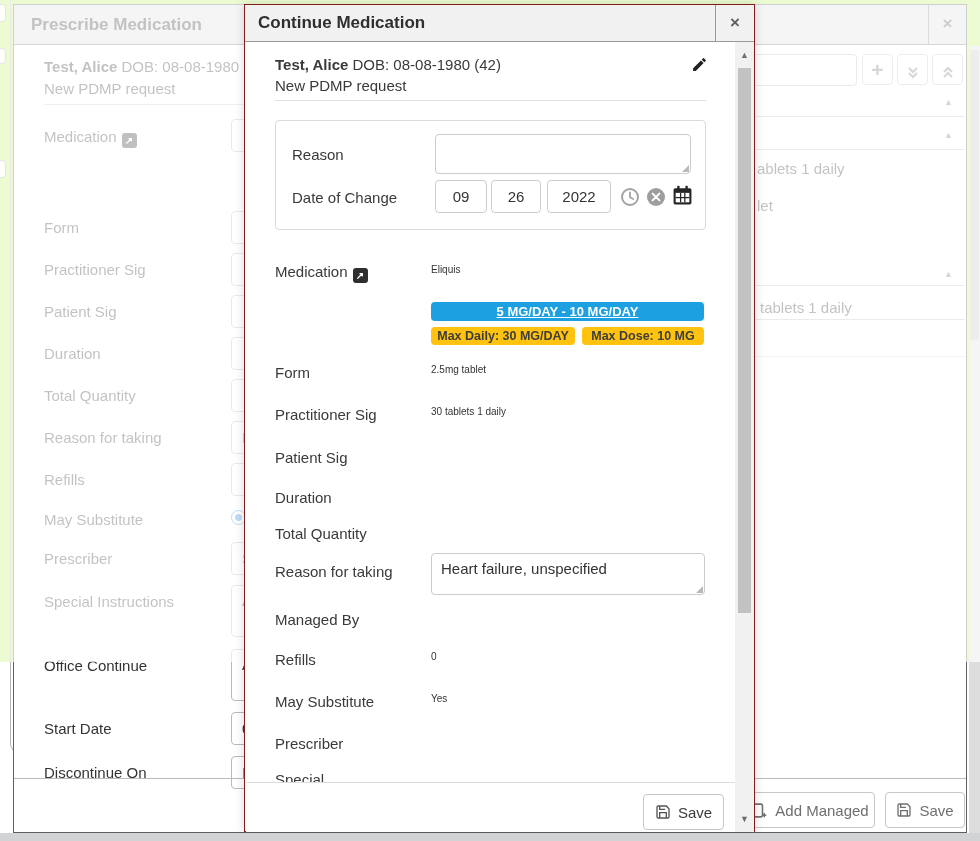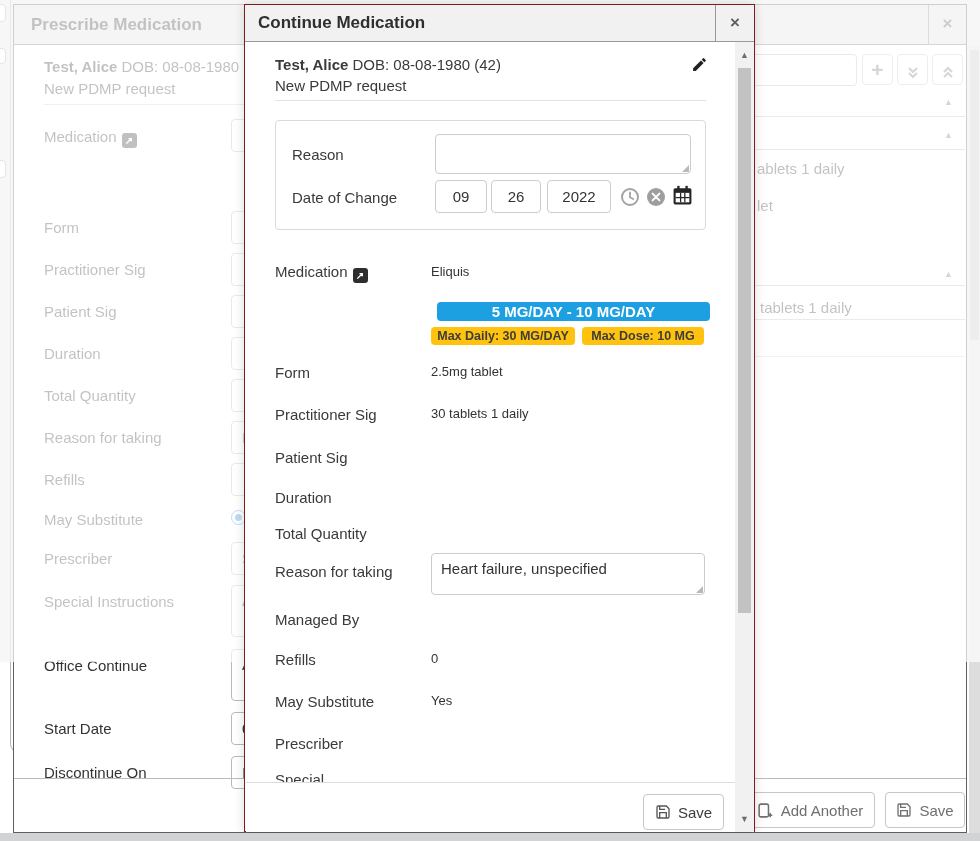--- a/index.html
+++ b/index.html
@@ -1,18 +1,18 @@
 <!DOCTYPE html>
 <html><head>
 <meta charset="utf-8">
 <style>
   * { margin:0; padding:0; box-sizing:border-box; }
   html,body { width:980px; height:841px; background:#fff; font-family:"Liberation Sans", sans-serif; overflow:hidden; }
   .abs { position:absolute; }
-  #stage { position:relative; width:980px; height:662px; background:#e5e5e5; }
+  #stage { position:relative; width:980px; height:662px; background:#bef264; }
 
   
   #bg { position:absolute; inset:0; z-index:1; }
   .frag { position:absolute; border:1px solid #aaa; border-radius:4px; background:#fff; }
   #behind-panel { position:absolute; left:10px; top:-12px; width:240px; height:764px;
     border-left:1px solid #b5b5b5; border-bottom:1px solid #b5b5b5; border-radius:0 0 0 8px; }
   #bg-dialog { position:absolute; left:13px; top:4px; width:954px; height:829px;
     border:1px solid #5f5f5f; background:#fff; }
   #bg-header { position:absolute; left:0; top:0; right:0; height:40px; background:#dcdcdc;
     border-bottom:1px solid #777; }
@@ -47,21 +47,21 @@
 
   
   #modal { position:absolute; left:244px; top:4px; width:511px; height:828px; background:#fff;
     border:1px solid #7f1d1d; z-index:10; box-shadow:0 0 10px rgba(0,0,0,0.15); }
   #m-header { position:absolute; left:0; top:0; right:0; height:37px; background:#f1f1f1;
     border-bottom:1px solid #999; }
   #m-title { position:absolute; left:13px; top:8px; font-size:17px; font-weight:bold; color:#2f2f2f; }
   #m-close { position:absolute; right:0; top:0; width:39px; height:37px; border-left:1px solid #999;
     text-align:center; line-height:35px; font-size:17px; font-weight:bold; color:#5f5f5f; cursor:pointer; }
   .m-label { position:absolute; left:30px; font-size:15px; color:#3a3a3a; white-space:nowrap; }
-  .m-value { position:absolute; left:186px; font-size:13px; color:#333; white-space:nowrap; }
+  .m-value { position:absolute; left:186px; font-size:10px; color:#333; white-space:nowrap; }
   #m-hr1 { position:absolute; left:30px; top:95px; width:431px; border-top:1px solid #e3e3e3; }
   #change-box { position:absolute; left:30px; top:115px; width:431px; height:110px;
     border:1px solid #dadada; border-radius:4px; }
   .ta { position:absolute; border:1px solid #ccc; border-radius:4px; background:#fff;
     font-size:15px; color:#333; padding:6px 9px; overflow:hidden; }
   .ta .grip { position:absolute; right:1px; bottom:1px; width:0; height:0;
     border-left:7px solid transparent; border-bottom:7px solid #b9b9b9; }
   .date-in { position:absolute; height:33px; border:1px solid #ccc; border-radius:4px; background:#fff;
     font-size:15px; color:#333; text-align:center; line-height:31px; }
   .badge { position:absolute; font-weight:bold; text-align:center; border-radius:4px; }
@@ -170,21 +170,21 @@
     <div class="rp-text" style="left:760px; top:299px;">tablets 1 daily</div>
     <div class="rp-divider" style="top:319px;"></div>
     <div class="rp-divider" style="top:356px; border-top-color:#d7d7d7;"></div>
 
     <div id="bg-footer-line"></div>
     <button class="bg-btn" style="left:745px; width:130px;">
       <svg width="17" height="17" viewBox="0 0 20 20">
           <rect x="2.5" y="2.5" width="11" height="15" rx="2" fill="none" stroke="#6f6f6f" stroke-width="1.8"></rect>
           <path d="M13 15.5h5M15.5 13v5" stroke="#6f6f6f" stroke-width="1.8"></path>
         </svg>
-      <span>Add Another</span>
+      <span>Add Managed</span>
     </button>
     <button class="bg-btn" style="left:885px; width:80px;">
       <svg width="16" height="16" viewBox="0 0 24 24">
           <path d="M17 3H5a2 2 0 0 0-2 2v14a2 2 0 0 0 2 2h14a2 2 0 0 0 2-2V7z" fill="none" stroke="#6f6f6f" stroke-width="2"></path>
           <path d="M17 21v-8H7v8M7 3v5h8" fill="none" stroke="#6f6f6f" stroke-width="2"></path>
         </svg>
       <span>Save</span>
     </button>
 
     <div id="bg-scroll">
@@ -240,21 +240,21 @@
             <rect x="3.5" y="7.5" width="13" height="9" fill="#fff"></rect>
             <rect x="7.6" y="7.5" width="1.2" height="9" fill="#262626"></rect>
             <rect x="11.6" y="7.5" width="1.2" height="9" fill="#262626"></rect>
             <rect x="3.5" y="11.4" width="13" height="1.2" fill="#262626"></rect>
           </svg>
       </div>
     </div>
 
     <div class="m-label" style="top:258px;"><span>Medication</span><span class="xlink">↗</span></div>
     <div class="m-value" style="top:259px;">Eliquis</div>
-    <div class="badge" id="badge-range" style="left: 192px; top: 297px; width: 273px; height: 19px; font-size: 15px; color: rgb(255, 255, 255); line-height: 19px; background: rgb(29, 160, 226);">5 MG/DAY - 10 MG/DAY</div>
+    <div class="badge" id="badge-range" style="left: 186px; top: 297px; width: 273px; height: 19px; font-size: 13px; color: rgb(255, 255, 255); line-height: 19px; background: rgb(29, 160, 226); text-decoration: underline;">5 MG/DAY - 10 MG/DAY</div>
     <div class="badge" id="badge-daily" style="left: 186px; top: 322px; width: 144px; height: 18px; font-size: 12.5px; color: rgb(61, 61, 61); line-height: 18px; background: rgb(255, 194, 14);">Max Daily: 30 MG/DAY</div>
     <div class="badge" id="badge-dose" style="left: 337px; top: 322px; width: 122px; height: 18px; font-size: 12.5px; color: rgb(61, 61, 61); line-height: 18px; background: rgb(255, 194, 14);">Max Dose: 10 MG</div>
 
     <div class="m-label" style="top:359px;">Form</div>
     <div class="m-value" style="top:359px;">2.5mg tablet</div>
     <div class="m-label" style="top:401px;">Practitioner Sig</div>
     <div class="m-value" style="top:401px;">30 tablets 1 daily</div>
     <div class="m-label" style="top:444px;">Patient Sig</div>
     <div class="m-label" style="top:484px;">Duration</div>
     <div class="m-label" style="top:520px;">Total Quantity</div>

